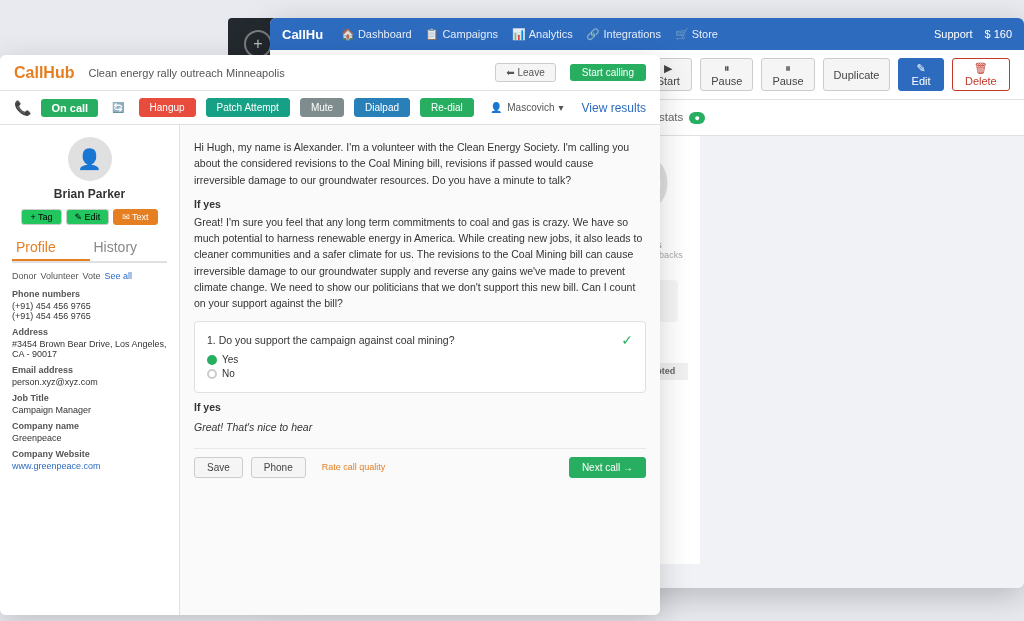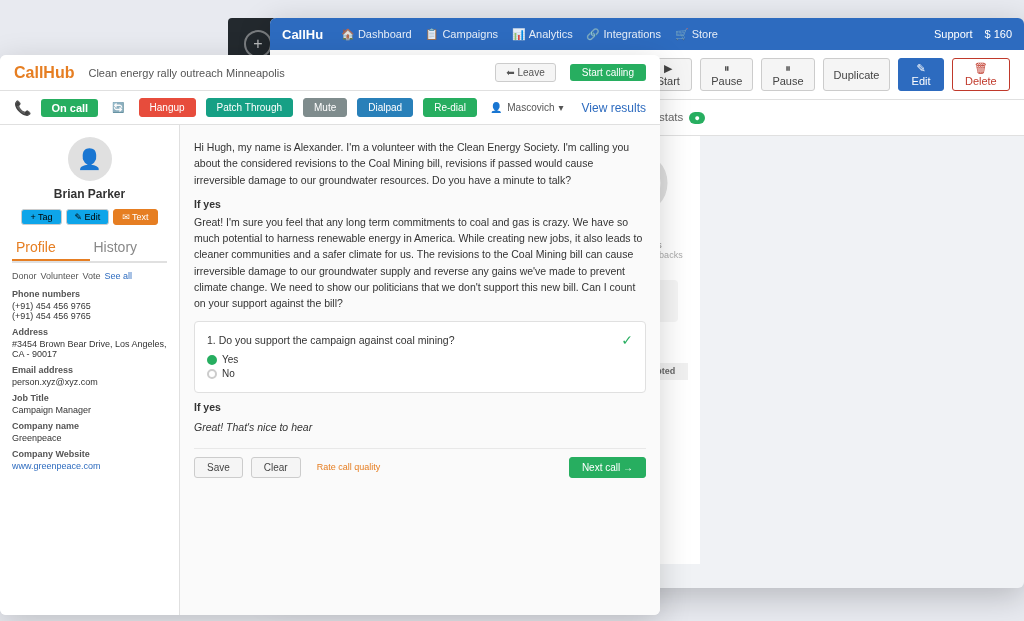--- a/index.html
+++ b/index.html
@@ -356,21 +356,21 @@
       gap: 4px;
       justify-content: center;
       margin-bottom: 10px;
     }
     .contact-act-btn {
       padding: 2px 8px;
       border: 1px solid #ccc;
       border-radius: 3px;
       font-size: 9px;
       cursor: pointer;
-      background: #0ea5e9;
+      background: #22c55e;
     }
     .contact-act-btn.orange { background: #e67e22; color: #fff; border-color: #e67e22; }
     .profile-history-tabs {
       display: flex;
       border-bottom: 2px solid #e0e0e0;
       margin-bottom: 8px;
     }
     .ph-tab {
       flex: 1;
       text-align: left;
@@ -764,21 +764,21 @@
     <span class="agent-campaign-name">Clean energy rally outreach Minneapolis</span>
     <button class="agent-btn-leave">⬅ Leave</button>
     <button class="agent-btn-start">Start calling</button>
   </div>
 
   <div class="agent-oncall-bar">
     <span style="color:#27ae60;font-size:14px;">📞</span>
     <span class="oncall-badge">On call</span>
     <span style="font-size:10px;color:#888;margin: 0 4px;">🔄</span>
     <button class="agent-ctrl-btn red">Hangup</button>
-    <button class="agent-ctrl-btn teal">Patch Through</button>
+    <button class="agent-ctrl-btn teal">Patch Attempt</button>
     <button class="agent-ctrl-btn gray">Mute</button>
     <button class="agent-ctrl-btn blue2">Dialpad</button>
     <button class="agent-ctrl-btn green2">Re-dial</button>
     <div class="agent-name-badge">
       <span>👤</span>
       <span>Mascovich</span>
       <span style="cursor:pointer;">▾</span>
     </div>
     <span class="view-results-link">View results</span>
   </div>
@@ -843,19 +843,19 @@
           <div class="radio-empty"></div>
           <span>No</span>
         </div>
       </div>
 
       <div class="script-heading">If yes</div>
       <p class="script-text answer-text">Great! That's nice to hear</p>
 
       <div class="chat-footer">
         <button class="chat-foot-btn">Save</button>
-        <button class="chat-foot-btn">Clear</button>
+        <button class="chat-foot-btn">Phone</button>
         <span class="rate-link">Rate call quality</span>
         <button class="chat-foot-btn next">Next call →</button>
       </div>
     </div>
   </div>
 </div>
 
 </body></html>

